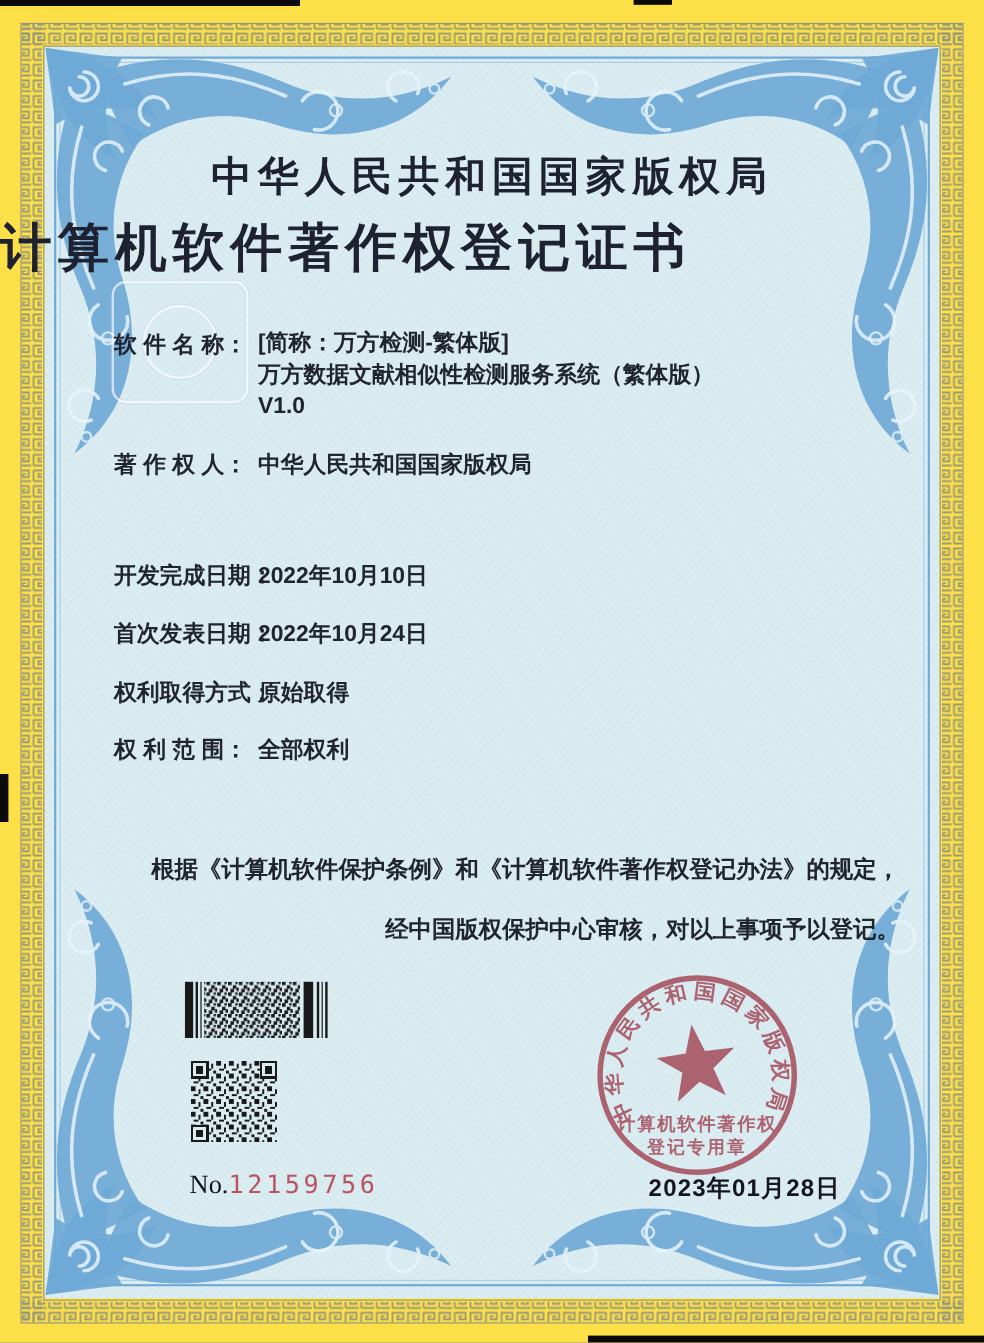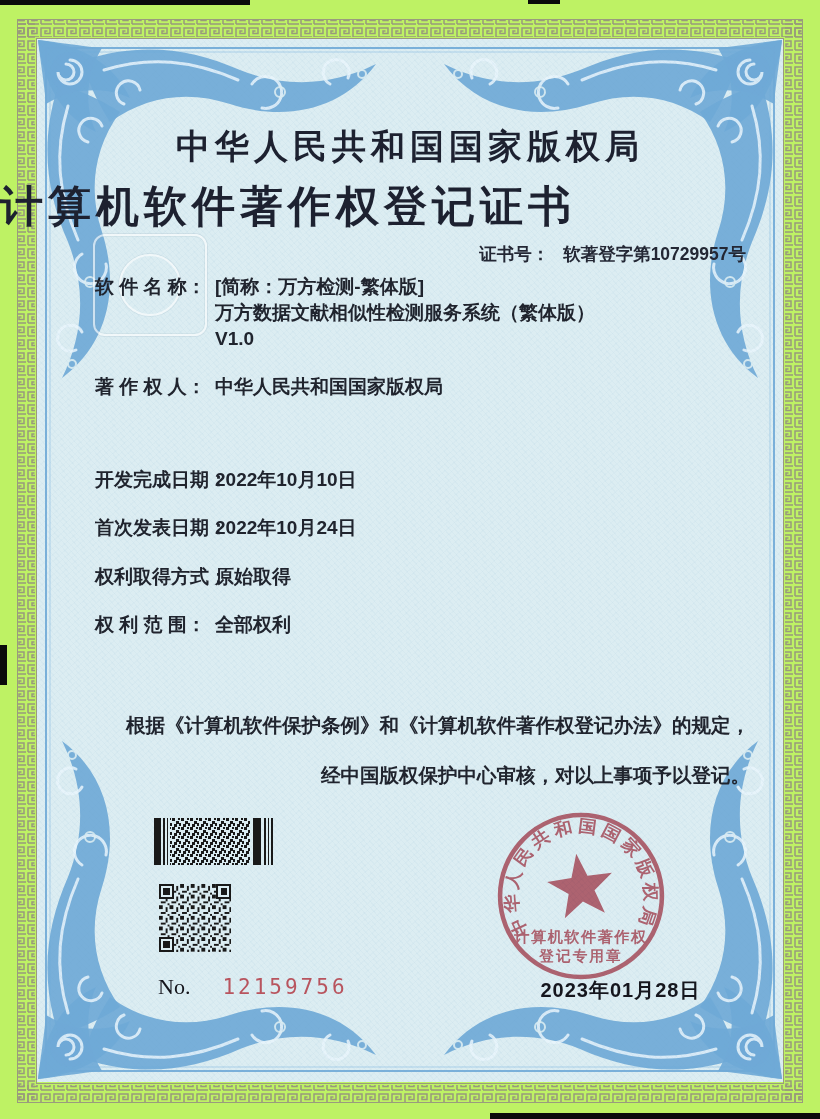--- a/index.html
+++ b/index.html
@@ -1,19 +1,19 @@
 <!DOCTYPE html>
 <html><head>
 <meta charset="utf-8">
 <style>
   html,body{margin:0;padding:0;background:#888;}
   .page{
     position:relative;
     width:820px;height:1119px;
-    background:#bef264;
+    background:#fde047;
     overflow:hidden;
     font-family:"Liberation Sans","DejaVu Sans",sans-serif;
     color:#20242e;
   }
   .inner-bg{
     position:absolute;left:37px;top:39px;right:37px;bottom:37px;
     background:#dcedf2;
   }
   .texture{
     position:absolute;left:37px;top:39px;right:37px;bottom:37px;
@@ -66,21 +66,21 @@
     font-size:19.5px;font-weight:700;line-height:50px;
     text-indent:28px;color:#20242e;text-align:right;
   }
 
   .barcode{position:absolute;left:154px;top:818px;}
   .qrcode{position:absolute;left:158px;top:884px;}
 
   .serial{position:absolute;left:158px;top:974px;font-size:22px;}
   .serial .no-lbl{font-family:"Liberation Serif","DejaVu Serif",serif;color:#15151c;}
   .serial .no-val{
-    margin-left:32px;font-family:"DejaVu Sans Mono","Liberation Mono",monospace;
+    margin-left:0;font-family:"DejaVu Sans Mono","Liberation Mono",monospace;
     font-size:21px;letter-spacing:3px;color:#b8545e;
   }
 
   .seal{position:absolute;left:494px;top:809px;mix-blend-mode:multiply;}
   .issue-date{
     position:absolute;left:498px;top:977px;width:165px;text-align:center;
     font-size:20px;font-weight:700;color:#15161d;letter-spacing:1px;margin-left:40px;
   }
 
   .strip{position:absolute;background:#0b0b0b;}
@@ -145,23 +145,20 @@
 
   <div class="strip" style="left:0;top:0;width:250px;height:5px;"></div>
   <div class="strip" style="left:528px;top:0;width:32px;height:4px;"></div>
   <div class="strip" style="left:490px;top:1113px;width:330px;height:6px;"></div>
   <div class="strip" style="left:0;top:645px;width:7px;height:40px;"></div>
 
   <div class="emboss"></div>
 
   <div class="authority">中华人民共和国国家版权局</div>
   <div class="cert-title">计算机软件著作权登记证书</div>
-  <div class="cert-no">
-    <span>证书号：</span><span class="gap"></span><span>软著登字第10729957号</span>
-  </div>
 
   <div class="row" style="top:274px">
     <span class="lbl">软 件 名 称：</span>
     <div class="vals">
       <div>[简称：万方检测-繁体版]</div>
       <div>万方数据文献相似性检测服务系统（繁体版）</div>
       <div>V1.0</div>
     </div>
   </div>
 

